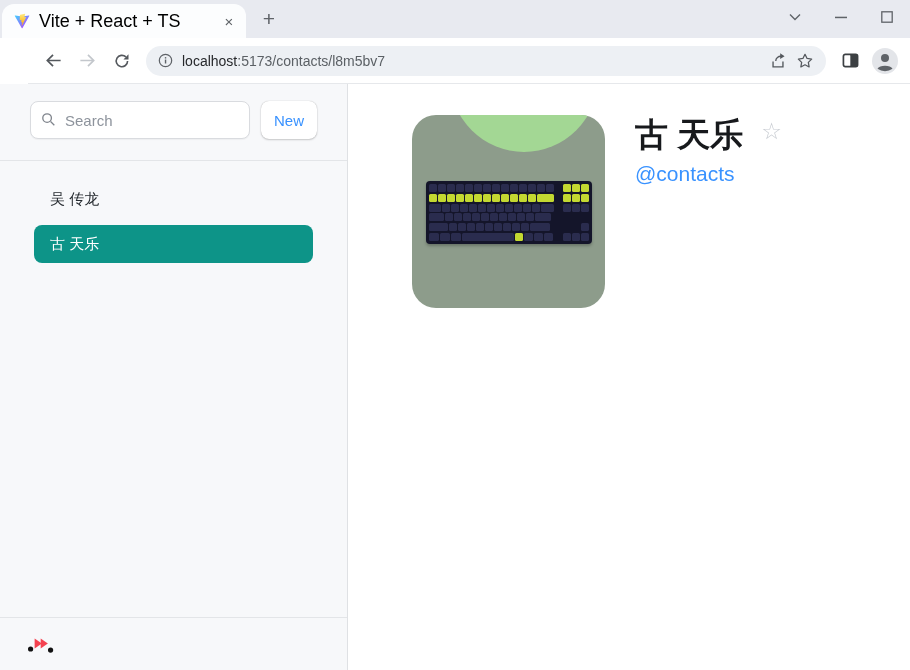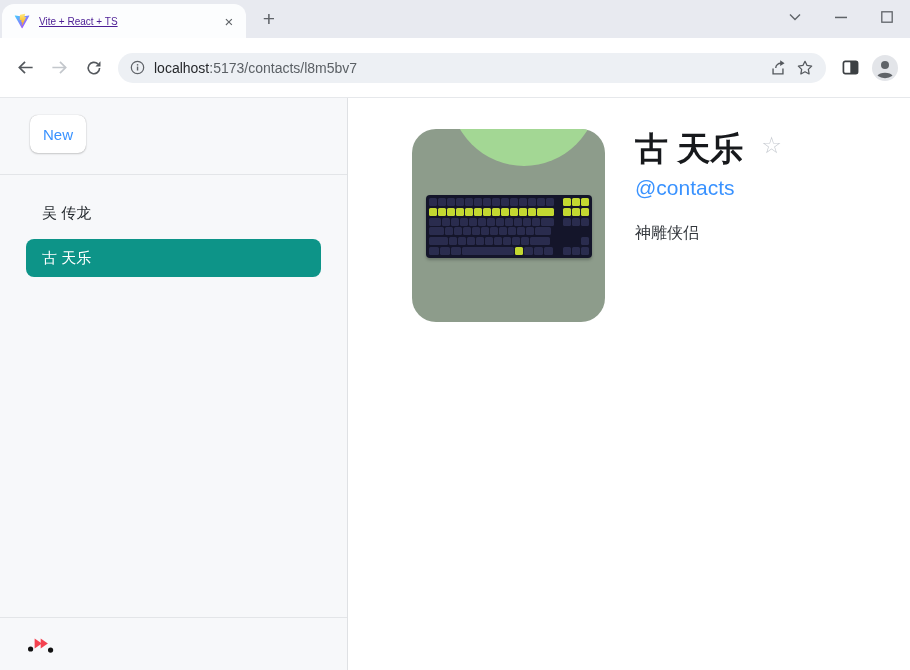--- a/index.html
+++ b/index.html
@@ -11,28 +11,28 @@
   }
   .browser { width:910px; height:670px; display:flex; flex-direction:column; overflow:hidden; }
 
   
   .tabstrip { height:38px; background:#e8eaf0; display:flex; align-items:flex-end; flex-shrink:0; position:relative; }
   .tab {
     margin-left:2px; width:244px; height:34px; background:#fcfdfe;
     border-radius:12px 12px 0 0; display:flex; align-items:center;
     padding:0 8px 0 12px; gap:9px; cursor:default;
   }
-  .tab-title { flex:1; font-size:10px; color:#4c1d95; white-space:nowrap; overflow:hidden;text-decoration:underline; }
+  .tab-title { flex:1; font-size:18px; color:#000000; white-space:nowrap; overflow:hidden; }
   .tab-close { font-size:15px; line-height:1; color:#5f6368; width:18px; height:18px; display:flex; align-items:center; justify-content:center; border-radius:50%; }
   .newtab { width:30px; height:30px; display:flex; align-items:center; justify-content:center; font-size:21px; color:#5f6368; margin:0 0 4px 8px; border-radius:50%; }
   .win-controls { position:absolute; top:0; right:0; height:34px; display:flex; }
   .win-btn { width:46px; display:flex; align-items:center; justify-content:center; }
 
   
-  .toolbar { height:60px; border-bottom:1px solid #e6e8eb; display:flex; align-items:center; padding:5px 10px; gap:3px; background:#fff; flex-shrink:0; }
+  .toolbar { height:46px; border-bottom:1px solid #e6e8eb; display:flex; align-items:center; padding:5px 10px; gap:3px; background:#fff; flex-shrink:0;margin-left:28px; }
   .tool-icon { width:31px; height:31px; display:flex; align-items:center; justify-content:center; border-radius:50%; }
   .omnibox { flex:1; height:30px; background:#edf0f4; border-radius:15px; display:flex; align-items:center; padding:0 12px; gap:9px; margin:0 6px; }
   .url { font-size:14px; color:#5b6065; flex:1; white-space:nowrap; overflow:hidden; }
   .url .host { color:#26282b; }
   .omni-icon { display:flex; align-items:center; }
 
   
   .page { flex:1; display:flex; min-height:0; }
 
   .sidebar { width:348px; flex-shrink:0; border-right:1px solid #dfe1e4; background:#f7f8fa; display:flex; flex-direction:column; }
@@ -43,21 +43,21 @@
     padding:0 10px 0 34px; font-size:15px; color:#2f3337; outline:none;
     box-shadow:0 1px 1px rgba(0,0,0,.04); font-family:inherit;
   }
   .search-input::placeholder { color:#8d939c; }
   .search-icon { position:absolute; left:11px; top:11px; pointer-events:none; }
   .new-btn {
     width:56px; height:38px; border:none; border-radius:8px; background:#fff;
     color:var(--accent-blue); font-size:15px; font-weight:500; cursor:pointer;
     box-shadow:0 0 1px rgba(0,0,0,.28), 0 1px 2px rgba(0,0,0,.18); font-family:inherit;
   }
-  .contact-nav { flex:1; padding:19px 26px; overflow:hidden; }
+  .contact-nav { flex:1; padding:19px 34px; overflow:hidden; }
   .contact-item {
     display:flex; align-items:center; height:38px; padding:0 16px; border-radius:8px;
     font-size:15px; color:#24292e; margin-bottom:7px; cursor:pointer; text-decoration:none;
   }
   .contact-item.active { background:var(--active-teal); color:#fff; }
   .brand {
     border-top:1px solid #e3e5e8; display:flex; align-items:center; gap:10px;
     padding:0 27px; height:53px; font-size:15.5px; font-weight:700; color:#10151b; flex-shrink:0;
   }
 
@@ -190,20 +190,29 @@
         <circle cx="13" cy="10" r="4" fill="#5f6368"></circle>
         <path d="M5.5 20.8c1.6-4.2 13.4-4.2 15 0a13 13 0 0 1-15 0z" fill="#5f6368"></path>
       </svg>
     </div>
   </div>
 
   <div class="page">
 
     <aside class="sidebar">
       <div class="search-row">
+        <div class="search-box">
+          <span class="search-icon">
+            <svg width="15" height="15" viewBox="0 0 16 16">
+              <circle cx="6.5" cy="6.5" r="4.6" fill="none" stroke="#7f848c" stroke-width="1.4"></circle>
+              <path d="M10.2 10.2l4 4" stroke="#7f848c" stroke-width="1.4"></path>
+            </svg>
+          </span>
+          <input class="search-input" type="text" placeholder="Search" style="">
+        </div>
         <button class="new-btn">New</button>
       </div>
 
       <nav class="contact-nav">
           <a class="contact-item">吴 传龙</a>
           <a class="contact-item active">古 天乐</a>
         </nav>
 
       <footer class="brand">
         <span style="display:flex;">
@@ -341,18 +350,17 @@
               </div>
             </div>
           </div>
       </div>
       <div class="info">
         <div class="name-row">
           <h1 class="name">古 天乐</h1>
           <button class="fav-btn">☆</button>
         </div>
         <a class="twitter" href="#">@contacts</a>
-        <p class="notes">神雕侠侣</p>
       </div>
     </main>
 
   </div>
 </div>
 
 </body></html>

